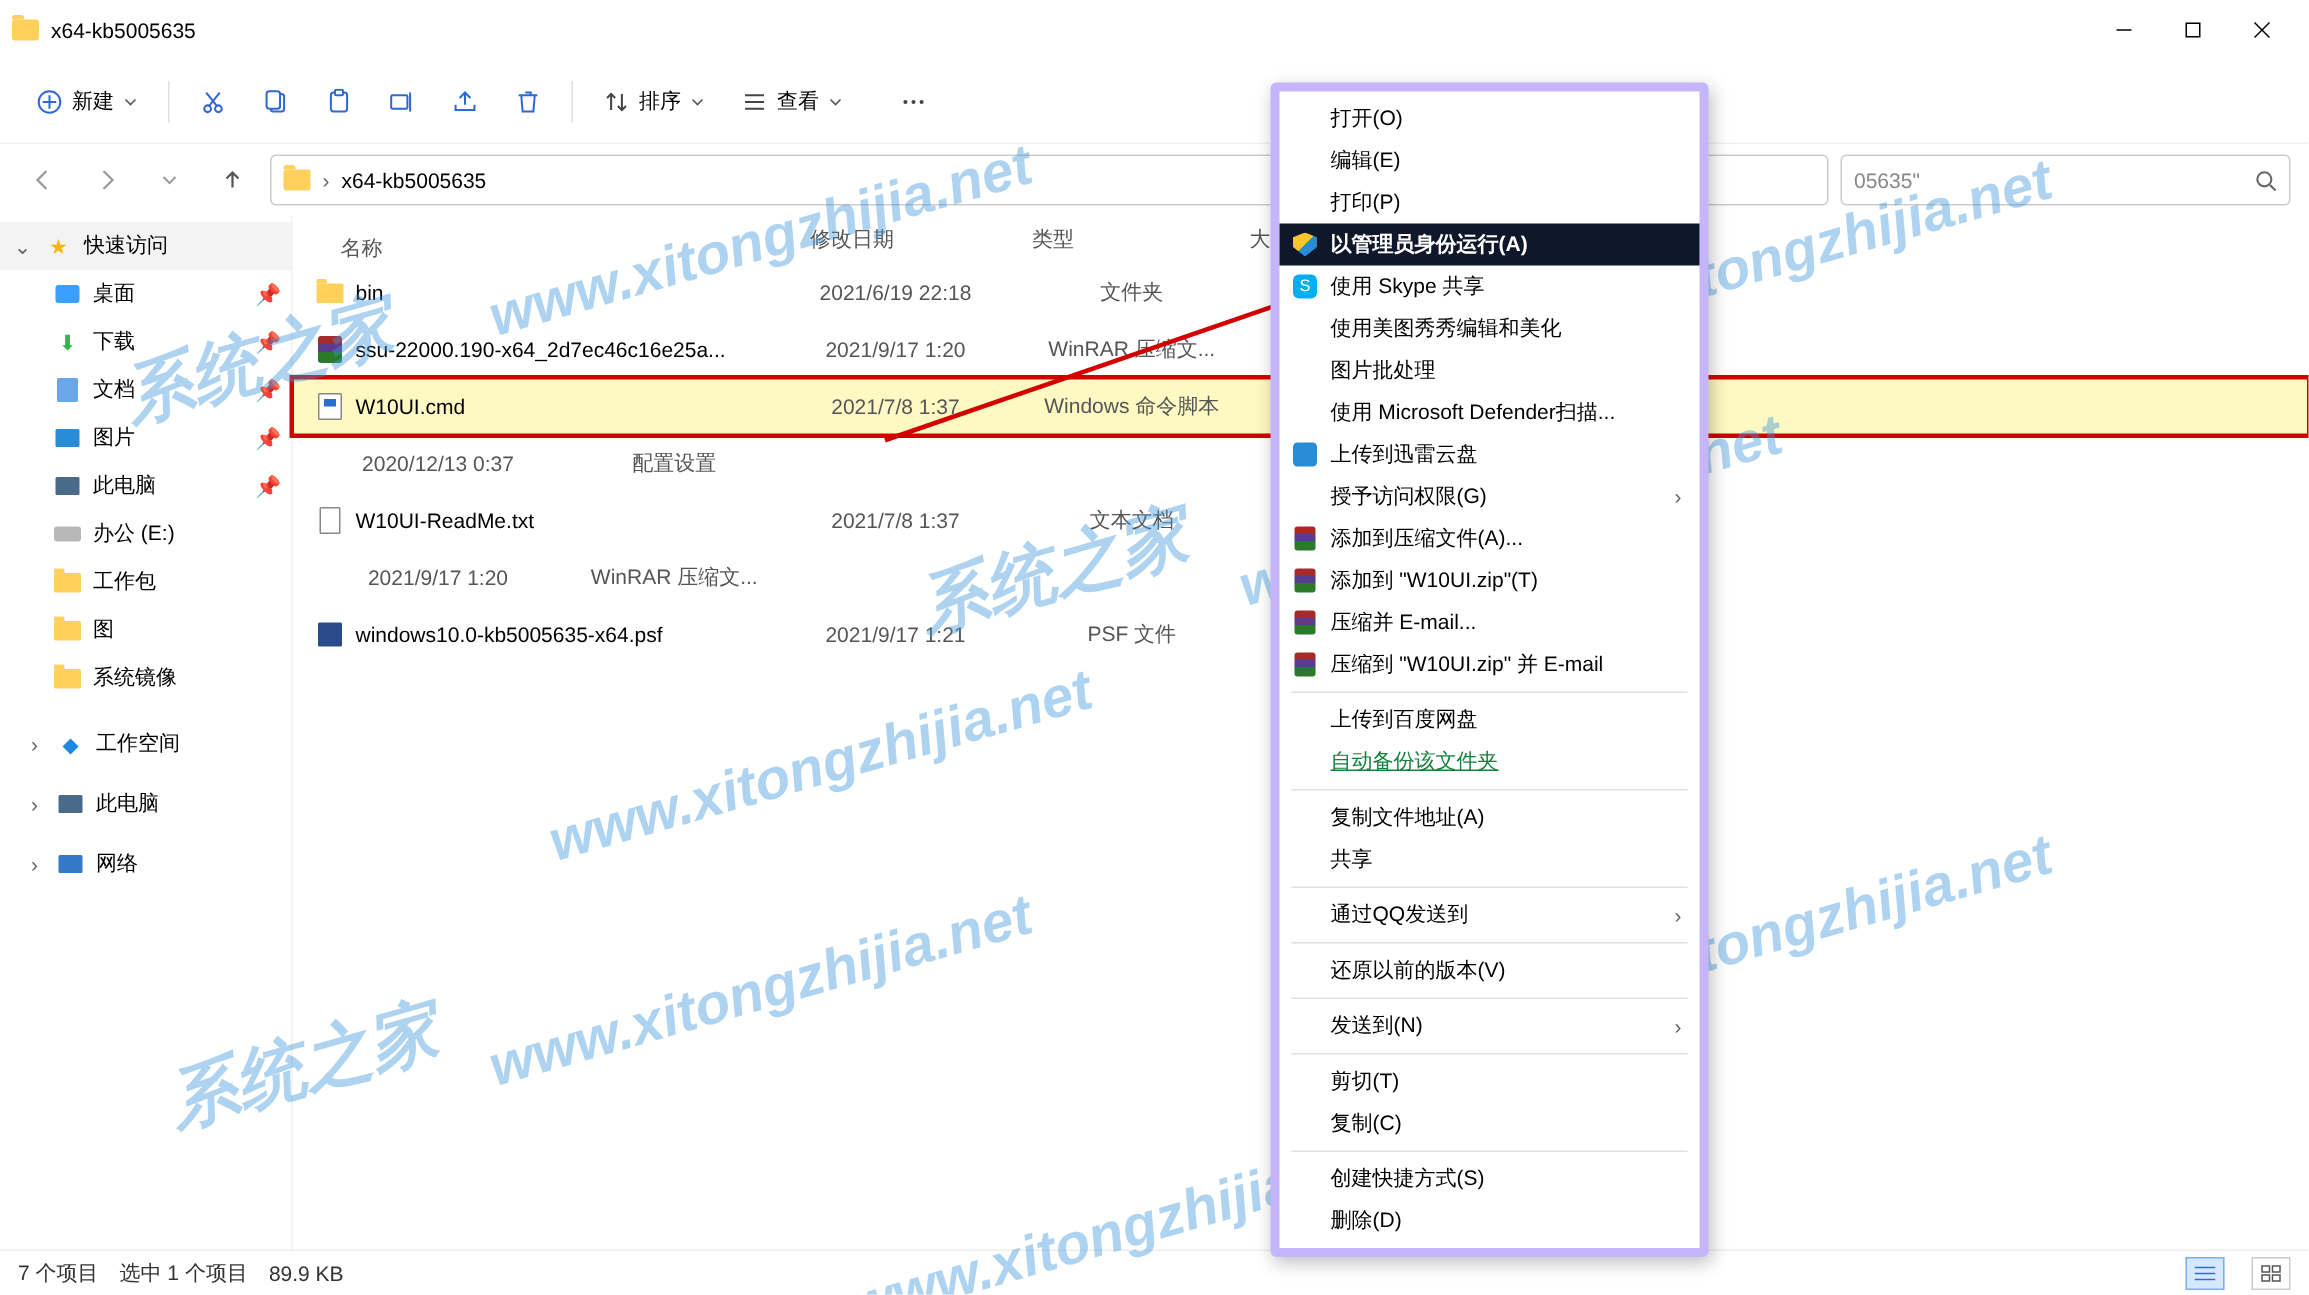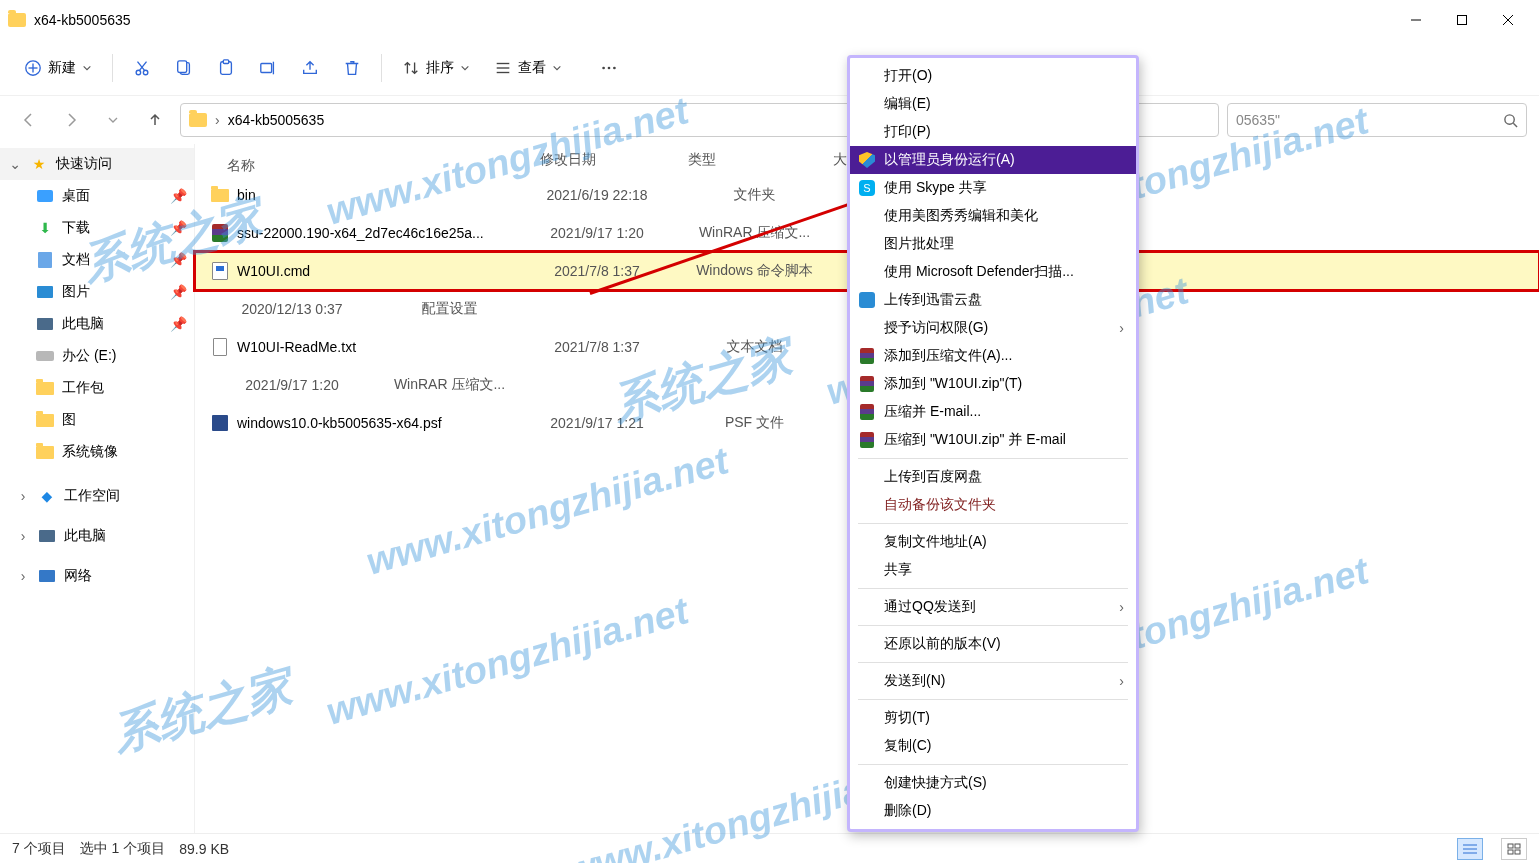--- a/index.html
+++ b/index.html
@@ -69,24 +69,24 @@
 .fi-folder::before { content:""; position:absolute; top:-3px; left:0; width:7px; height:3px; background:#ffd15c; border-radius:1px 1px 0 0; }
 .fi-rar { width:16px; height:18px; background: linear-gradient(#a52a2a 0 30%, #5b3b8c 30% 60%, #2a7a2a 60% 100%); border-radius:2px; }
 .fi-cmd { width:16px; height:18px; border:1px solid #888; background:#fff; border-radius:1px; position:relative; }
 .fi-cmd::after { content:""; position:absolute; top:3px; left:3px; width:8px; height:5px; background:#2a6ed4; }
 .fi-ini { width:16px; height:18px; border:1px solid #888; background:#fff; border-radius:1px; position:relative; }
 .fi-ini::after { content:"⚙"; font-size:8px; position:absolute; top:4px; left:3px; color:#666; }
 .fi-txt { width:14px; height:18px; border:1px solid #888; background:#fff; border-radius:1px; }
 .fi-psf { width:16px; height:16px; background:#2a4a8a; border-radius:1px; }
 
 
-.ctx { position: absolute; top: 55px; left: 847px; width: 292px; background: #fff; border: 3px solid #c4b5fd; box-shadow: 2px 4px 12px rgba(0,0,0,0.25); z-index: 100; border-radius: 4px; padding: 4px 0; }
+.ctx { position: absolute; top: 55px; left: 847px; width: 292px; background: #fff; border: 6px solid #c4b5fd; box-shadow: 2px 4px 12px rgba(0,0,0,0.25); z-index: 100; border-radius: 4px; padding: 4px 0; }
 .ctx-item { height: 28px; display: flex; align-items: center; padding: 0 12px 0 34px; position: relative; }
-.ctx-item.hl { background: #4c1d95; color: #fff; }
-.ctx-item.disabled { color: #7f1d1d; }
+.ctx-item.hl { background: #0f172a; color: #fff; font-weight: bold; }
+.ctx-item.disabled { color: #15803d; text-decoration: underline; }
 .ctx-item .arrbox { margin-left: auto; color: #666; }
 .ctx-item .cicon { position: absolute; left: 8px; width: 18px; height: 18px; display:flex; align-items:center; justify-content:center; }
 .ctx-sep { height: 1px; background: #e0e0e0; margin: 4px 8px; }
 .ci-shield { width:16px; height:16px; background: linear-gradient(135deg,#ffc428 0 50%, #2a8cd4 50% 100%); clip-path: polygon(50% 0, 100% 20%, 100% 60%, 50% 100%, 0 60%, 0 20%); }
 .ci-skype { width:16px; height:16px; border-radius:4px; background:#00aff0; color:#fff; font-size:11px; display:flex; align-items:center; justify-content:center; }
 .ci-xunlei { width:16px; height:16px; border-radius:3px; background:#2a8cd4; }
 .ci-rar { width:14px; height:16px; background: linear-gradient(#a52a2a 0 30%, #5b3b8c 30% 60%, #2a7a2a 60% 100%); border-radius:2px; }
 
 
 .arrow-line { position:absolute; top:148px; left:395px; width:440px; height:3px; background:#d40000; transform-origin: left center; transform: rotate(-19deg); z-index:50; }

